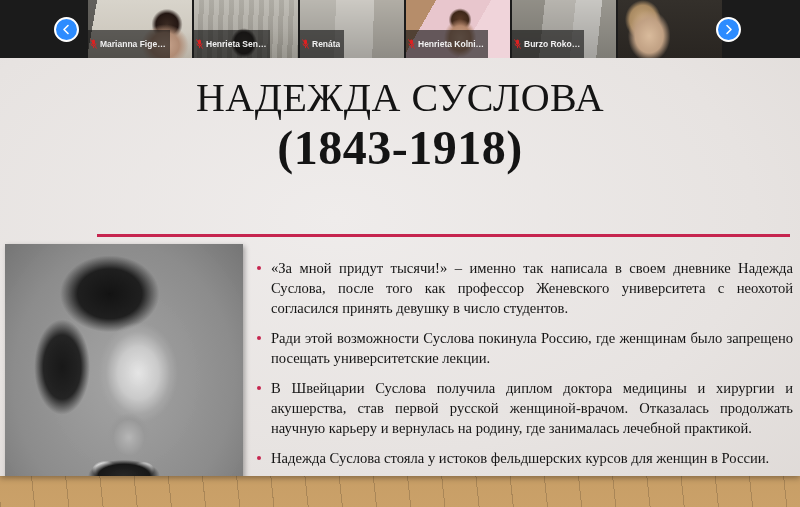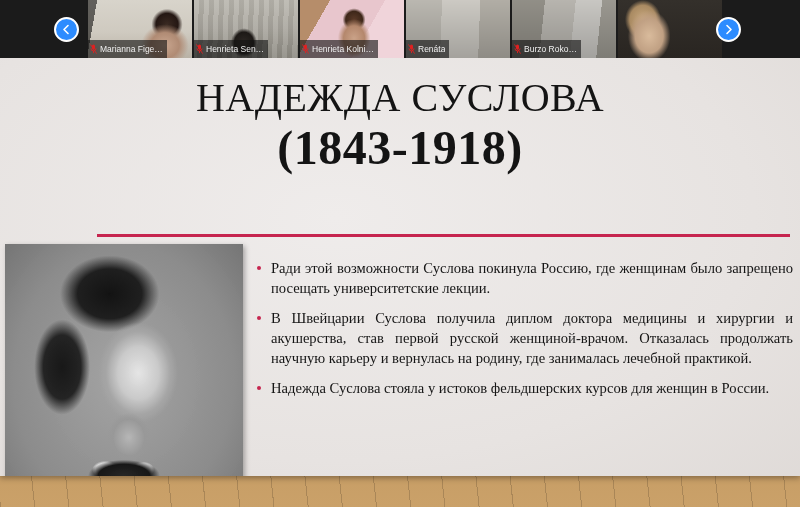--- a/index.html
+++ b/index.html
@@ -29,27 +29,27 @@
   .tiles{
     position:absolute; left:88px; top:0; height:58px; width:712px;
     display:flex; gap:2px;
   }
   .tile{
     position:relative; width:104px; height:58px; overflow:hidden;
     background:#2a2a2a; flex:0 0 104px;
   }
   .tile .video{ position:absolute; inset:0; }
   .namebar{
-    position:absolute; left:0; bottom:0; height:18px;
+    position:absolute; left:0; bottom:0; height:28px;
     max-width:100%;
     display:flex; align-items:center; gap:3px;
     padding:0 4px 0 2px;
     background:rgba(20,20,20,.62);
     color:#f0f0f0; font-size:8.5px; line-height:14px;
-    white-space:nowrap; overflow:hidden;
+    white-space:nowrap; overflow:hidden;font-weight:bold;
   }
   .mute-icon{ flex:0 0 7px; width:7px; height:10px; position:relative; }
   .mute-icon svg{ display:block; }
   .nm{ overflow:hidden; text-overflow:clip; white-space:nowrap; }
 
   
   .v1{ background:
       linear-gradient(100deg, rgba(0,0,0,.55) 0 8%, rgba(0,0,0,0) 8%),
       radial-gradient(ellipse 34px 30px at 74% 78%, #c9a68f 0%, #b08b74 42%, rgba(176,139,116,0) 70%),
       radial-gradient(ellipse 20px 20px at 76% 42%, #3a2a22 0%, #241713 55%, rgba(36,23,19,0) 78%),
@@ -223,46 +223,46 @@
                 <path d="M1 4.4a2.5 2.5 0 0 0 5 0" fill="none" stroke="#e02020" stroke-width=".9"></path>
                 <path d="M3.5 6.9v2.2" stroke="#e02020" stroke-width=".9"></path>
                 <path d="M0.4 0.4 L6.6 9.6" stroke="#e02020" stroke-width=".9"></path>
               </svg>
           </span>
           <span class="nm">Henrieta Sen…</span>
         </div>
       </div>
 
       <div class="tile">
+        <div class="video v4"></div>
+        <div class="namebar">
+          <span class="mute-icon">
+            <svg width="7" height="10" viewBox="0 0 7 10">
+                <rect x="2" y="0.6" width="3" height="5" rx="1.5" fill="#e02020"></rect>
+                <path d="M1 4.4a2.5 2.5 0 0 0 5 0" fill="none" stroke="#e02020" stroke-width=".9"></path>
+                <path d="M3.5 6.9v2.2" stroke="#e02020" stroke-width=".9"></path>
+                <path d="M0.4 0.4 L6.6 9.6" stroke="#e02020" stroke-width=".9"></path>
+              </svg>
+          </span>
+          <span class="nm">Renáta</span>
+        </div>
+      </div>
+
+      <div class="tile">
         <div class="video v5"></div>
         <div class="namebar">
           <span class="mute-icon">
             <svg width="7" height="10" viewBox="0 0 7 10">
                 <rect x="2" y="0.6" width="3" height="5" rx="1.5" fill="#e02020"></rect>
                 <path d="M1 4.4a2.5 2.5 0 0 0 5 0" fill="none" stroke="#e02020" stroke-width=".9"></path>
                 <path d="M3.5 6.9v2.2" stroke="#e02020" stroke-width=".9"></path>
                 <path d="M0.4 0.4 L6.6 9.6" stroke="#e02020" stroke-width=".9"></path>
               </svg>
           </span>
           <span class="nm">Henrieta Kolni…</span>
-        </div>
-      </div>
-
-      <div class="tile">
-        <div class="video v4"></div>
-        <div class="namebar">
-          <span class="mute-icon">
-            <svg width="7" height="10" viewBox="0 0 7 10">
-                <rect x="2" y="0.6" width="3" height="5" rx="1.5" fill="#e02020"></rect>
-                <path d="M1 4.4a2.5 2.5 0 0 0 5 0" fill="none" stroke="#e02020" stroke-width=".9"></path>
-                <path d="M3.5 6.9v2.2" stroke="#e02020" stroke-width=".9"></path>
-                <path d="M0.4 0.4 L6.6 9.6" stroke="#e02020" stroke-width=".9"></path>
-              </svg>
-          </span>
-          <span class="nm">Renáta</span>
         </div>
       </div>
 
       <div class="tile">
         <div class="video v6"></div>
         <div class="namebar">
           <span class="mute-icon">
             <svg width="7" height="10" viewBox="0 0 7 10">
                 <rect x="2" y="0.6" width="3" height="5" rx="1.5" fill="#e02020"></rect>
                 <path d="M1 4.4a2.5 2.5 0 0 0 5 0" fill="none" stroke="#e02020" stroke-width=".9"></path>
@@ -290,20 +290,21 @@
         <span class="t-line2">(1843-1918)</span>
       </div>
 
       <div class="rule"></div>
 
       <div class="portrait">
         <div class="ph"></div>
       </div>
 
       <div class="bullets">
+        <p class="bullet">«За мной придут тысячи!» – именно так написала в своем дневнике Надежда Суслова, после того как профессор Женевского университета с неохотой согласился принять девушку в число студентов.</p>
         <p class="bullet">Ради этой возможности Суслова покинула Россию, где женщинам было запрещено посещать университетские лекции.</p>
         <p class="bullet">В Швейцарии Суслова получила диплом доктора медицины и хирургии и акушерства, став первой русской женщиной-врачом. Отказалась продолжать научную карьеру и вернулась на родину, где занималась лечебной практикой.</p>
         <p class="bullet">Надежда Суслова стояла у истоков фельдшерских курсов для женщин в России.</p>
       </div>
 
     </div>
   </div>
 
 </div>
 

